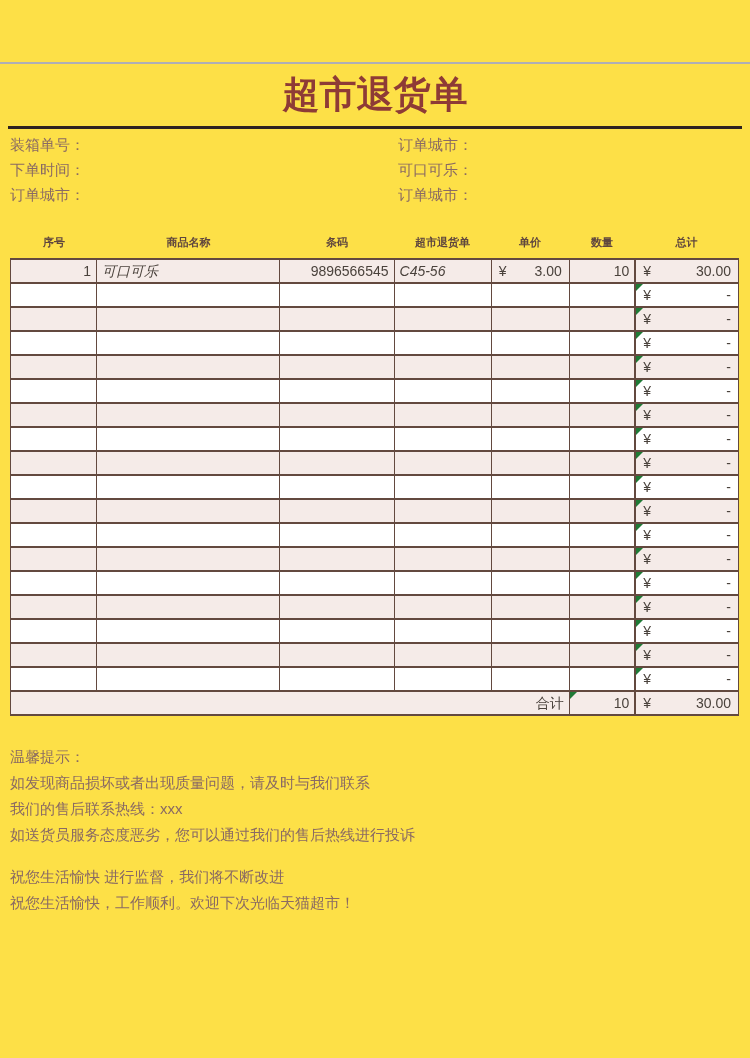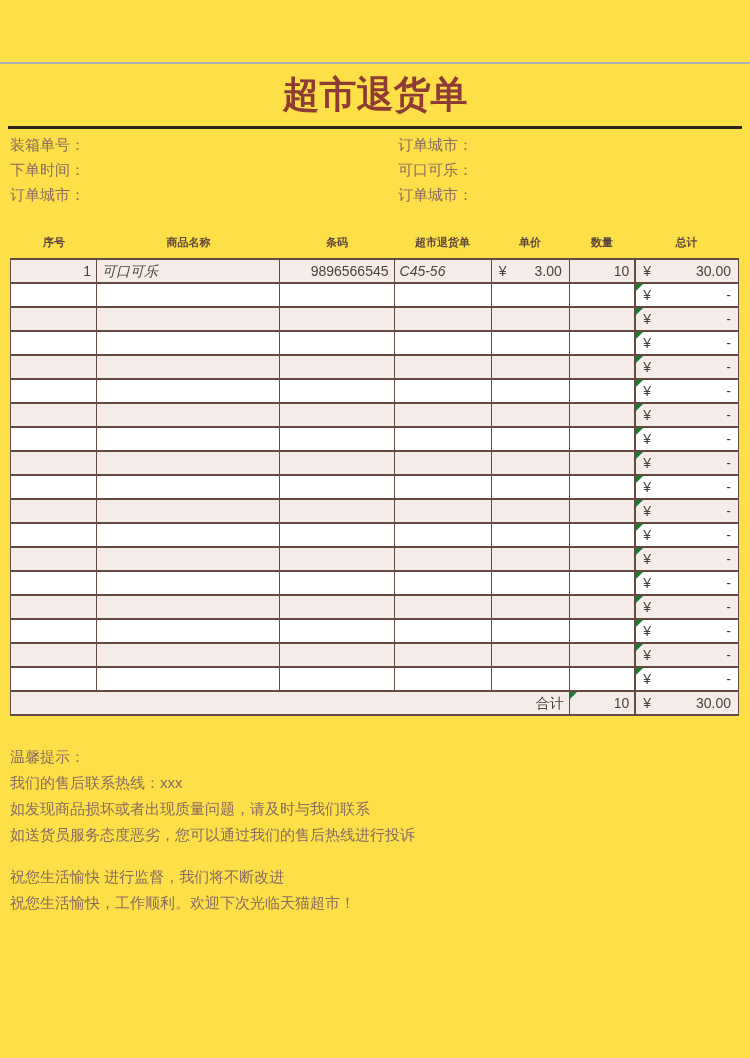--- a/index.html
+++ b/index.html
@@ -377,22 +377,22 @@
             </div>
           </td>
         </tr>
       </tbody>
   </table>
 
   <div class="notes">
     <div class="notes-head">
       <span>温馨提示：</span>
     </div>
+    <div class="nline">如发现商品损坏或者出现质量问题，请及时与我们联系</div>
     <div class="nline">我们的售后联系热线：xxx</div>
-    <div class="nline">如发现商品损坏或者出现质量问题，请及时与我们联系</div>
     <div class="nline">如送货员服务态度恶劣，您可以通过我们的售后热线进行投诉</div>
     <div class="notes-block2">
       <div class="nline">祝您生活愉快 进行监督，我们将不断改进</div>
       <div class="nline">祝您生活愉快，工作顺利。欢迎下次光临天猫超市！</div>
     </div>
   </div>
 
 </div>
 
 </body></html>

